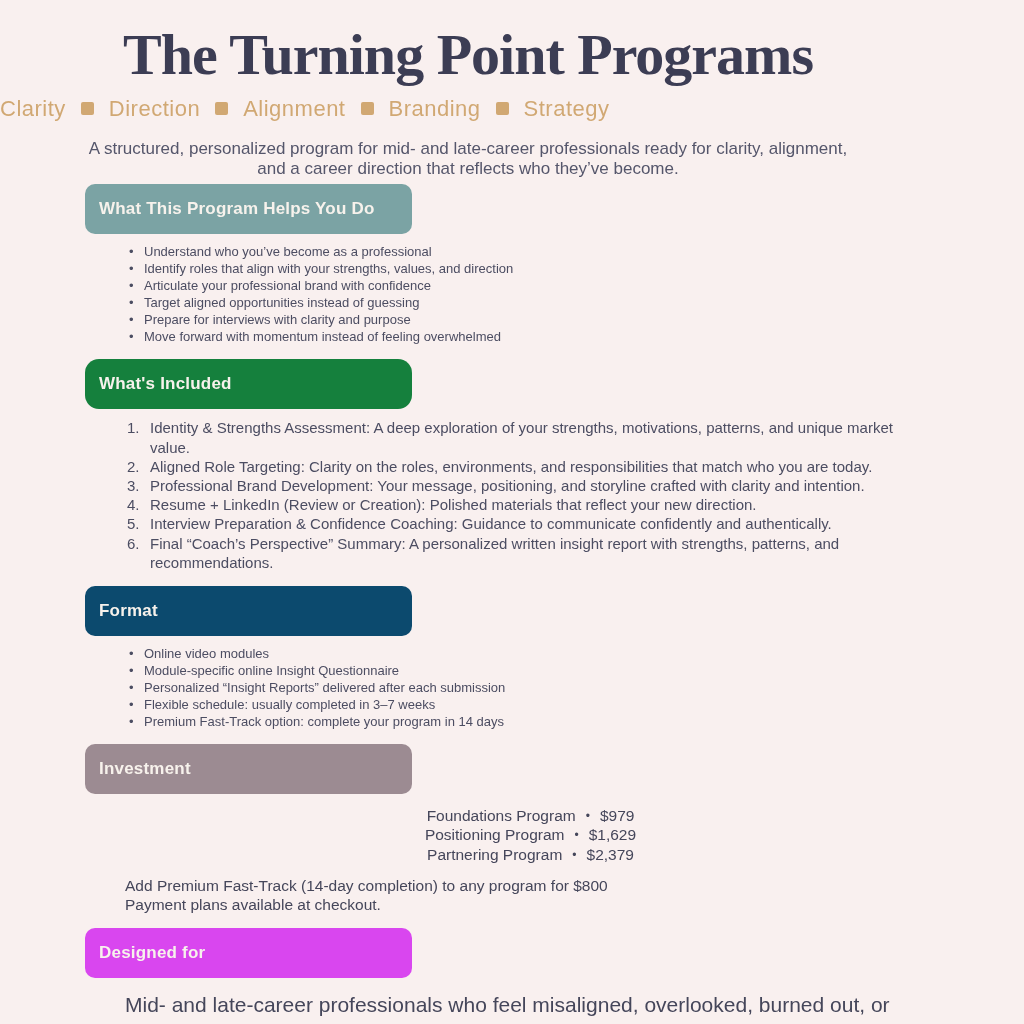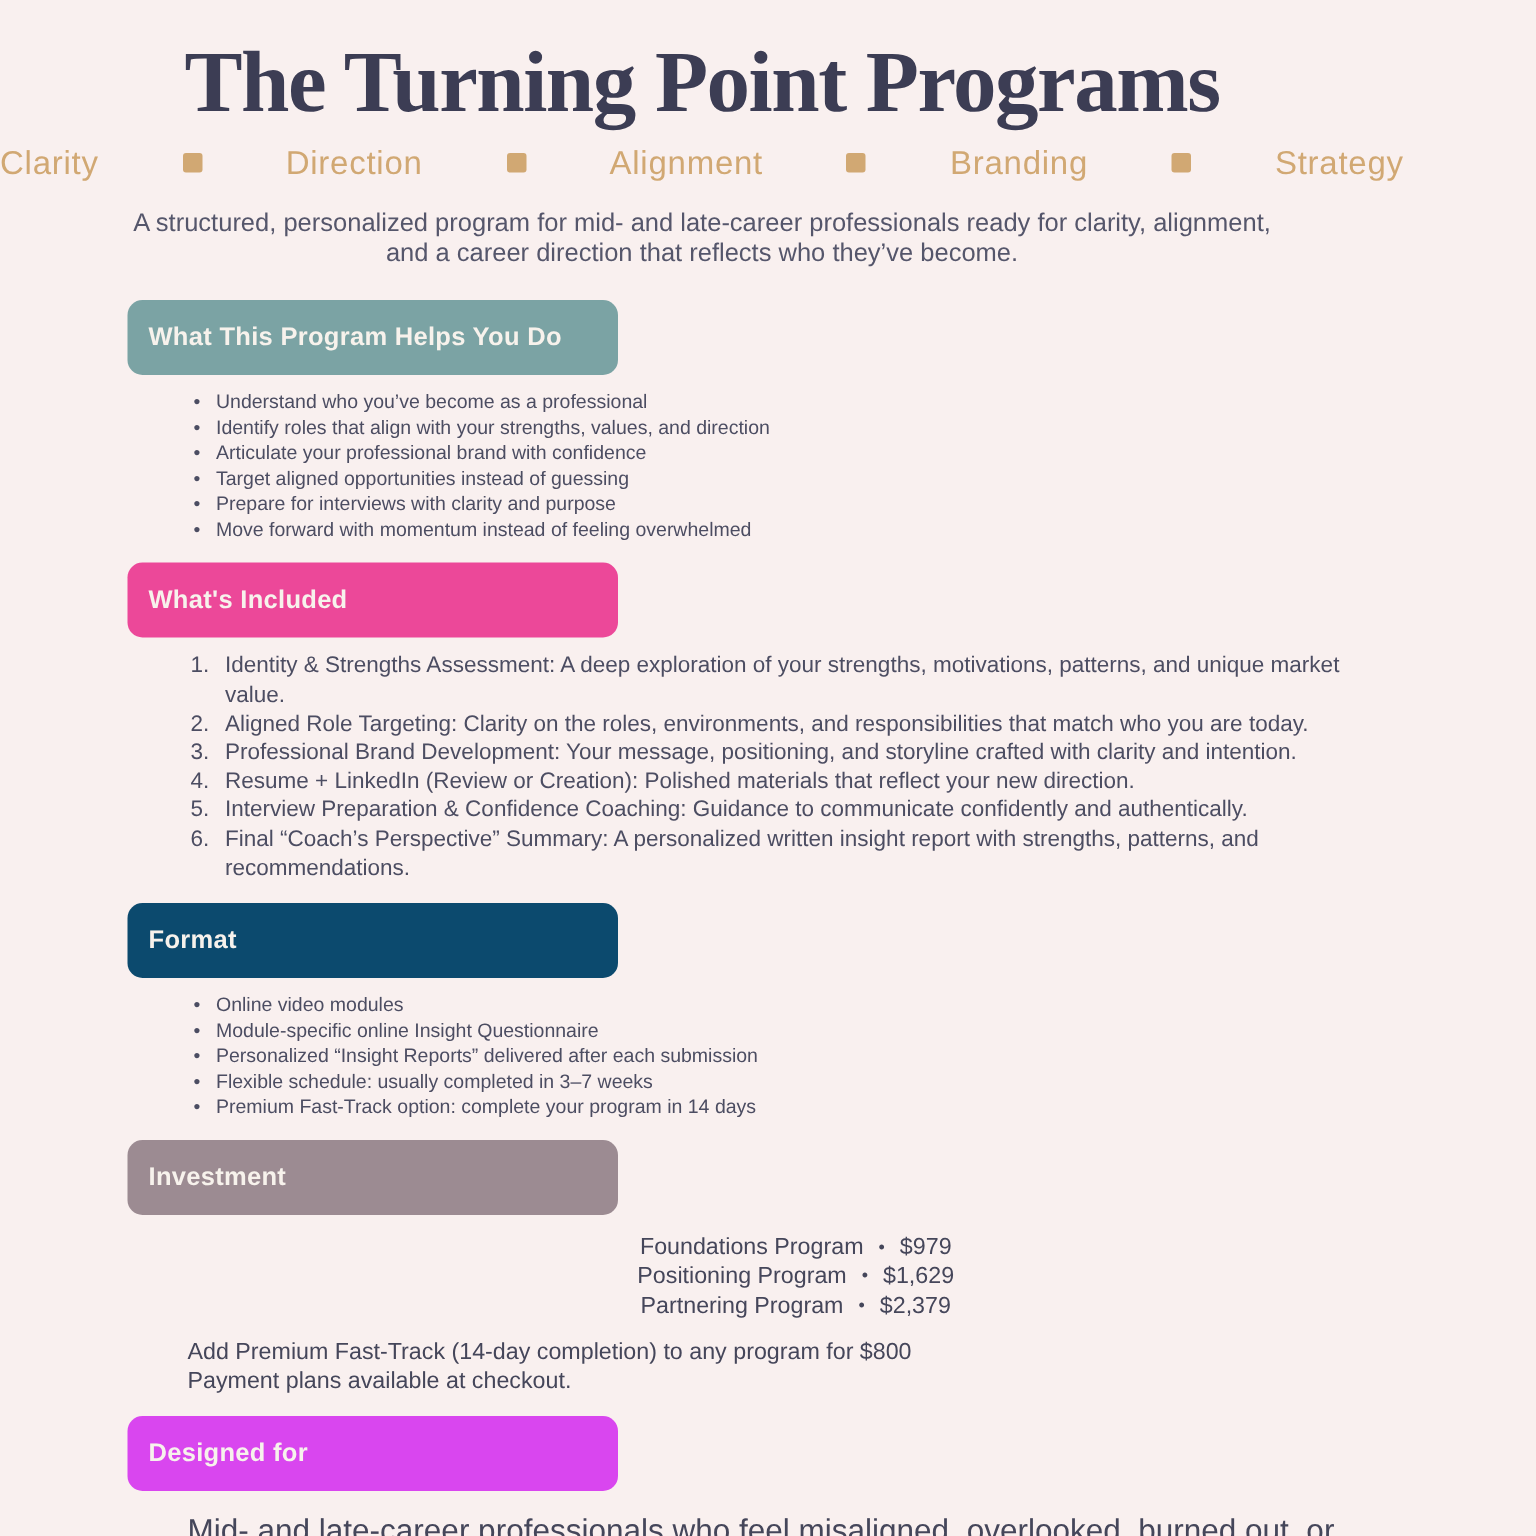--- a/index.html
+++ b/index.html
@@ -17,21 +17,21 @@
     font-family:"Liberation Serif", serif;
     font-weight:bold;
     font-size:58px;
     line-height:1.08;
     letter-spacing:-1px;
     color:#3c3d54;
   }
   .tagline {
     margin-top:9px;
     display:flex;
-    justify-content:space-between;
+    justify-content:flex-start;
     align-items:center;
     gap:15px;
     font-size:22px;
     font-weight:400;
     letter-spacing:0.5px;
     color:#d1a873;
   }
   .tagline .sq {
     width:13px; height:13px;
     border-radius:2px;
@@ -52,21 +52,21 @@
     display:flex; align-items:center;
     padding-left:14px;
     margin-top:14px;
   }
   .badge-label {
     color:#f7f2ec;
     font-size:17px;
     font-weight:bold;
     letter-spacing:0.2px;
   }
-  .sec-1 .badge { margin-top:20px; }
+  .sec-1 .badge { margin-top:4px; }
 
   ul.bullets { list-style:none; margin-top:10px; }
   ul.bullets li {
     position:relative;
     margin-left:44px;
     padding-left:15px;
     font-size:13px;
     line-height:1.3;
     color:#4c4d62;
   }
@@ -143,21 +143,21 @@
       <li>Understand who you’ve become as a professional</li>
       <li>Identify roles that align with your strengths, values, and direction</li>
       <li>Articulate your professional brand with confidence</li>
       <li>Target aligned opportunities instead of guessing</li>
       <li>Prepare for interviews with clarity and purpose</li>
       <li>Move forward with momentum instead of feeling overwhelmed</li>
     </ul>
   </div>
 
   <div class="sec">
-    <div class="badge" style="background: #ec4899;">
+    <div class="badge" style="background: #15803d; border-radius: 14px;">
       <span class="badge-label">What's Included</span>
     </div>
     <ol class="numbers">
       <li>Identity &amp; Strengths Assessment: A deep exploration of your strengths, motivations, patterns, and unique market value.</li>
       <li>Aligned Role Targeting: Clarity on the roles, environments, and responsibilities that match who you are today.</li>
       <li>Professional Brand Development: Your message, positioning, and storyline crafted with clarity and intention.</li>
       <li>Resume + LinkedIn (Review or Creation): Polished materials that reflect your new direction.</li>
       <li>Interview Preparation &amp; Confidence Coaching: Guidance to communicate confidently and authentically.</li>
       <li>Final “Coach’s Perspective” Summary: A personalized written insight report with strengths, patterns, and recommendations.</li>
     </ol>

